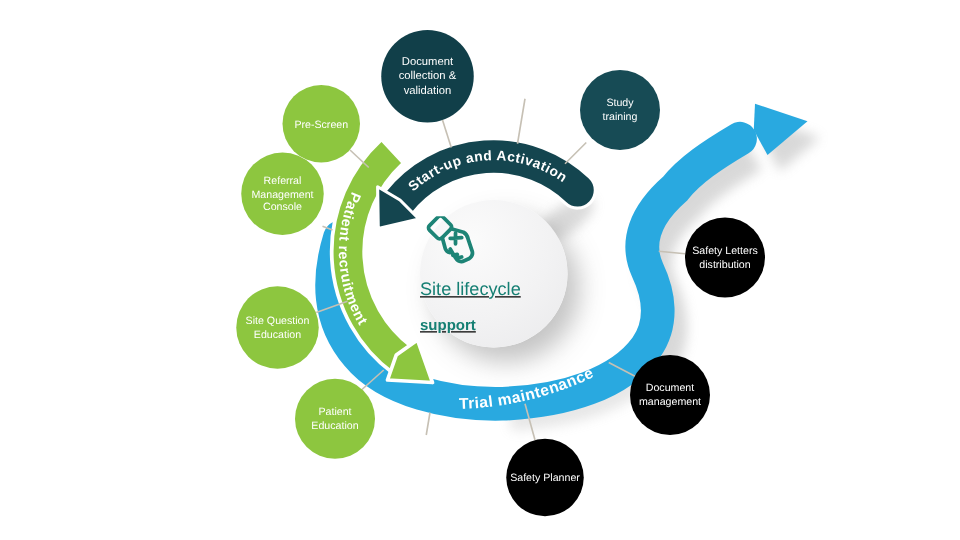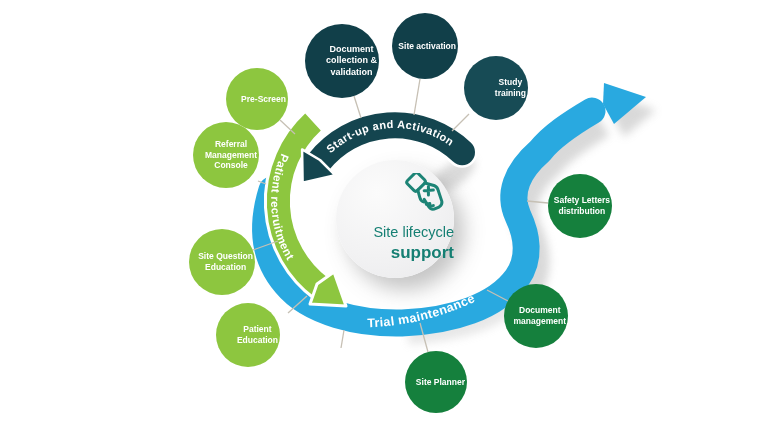--- a/index.html
+++ b/index.html
@@ -1,31 +1,31 @@
 <!DOCTYPE html>
 <html><head>
 <meta charset="utf-8">
 <style>
   html,body{margin:0;padding:0;background:#ffffff;}
   .stage{position:relative;width:768px;height:432px;background:#ffffff;overflow:hidden;
          font-family:"Liberation Sans",sans-serif;}
   .stage svg.art{position:absolute;left:0;top:0;}
-  .bubble{position:absolute;border-radius:50%;display:flex;align-items:center;justify-content:flex-end;
-          text-align:center;color:#ffffff;font-weight:bold;font-size:8.5px;line-height:1.25;
+  .bubble{position:absolute;border-radius:50%;display:flex;align-items:center;justify-content:center;
+          text-align:center;color:#ffffff;font-weight:normal;font-size:8.5px;line-height:1.25;
           white-space:pre-line;box-sizing:border-box;padding:2px;}
   .bubble.teal{background:#113f49;}
   .bubble.green{background:#8dc63f;}
-  .bubble.blue{background:#15803d;}
+  .bubble.blue{background:#000000;}
   .center-circle{position:absolute;left:336px;top:160px;width:118px;height:118px;border-radius:50%;
           background:radial-gradient(circle at 35% 28%, #fbfbfb 0%, #f2f2f3 55%, #e9e9eb 100%);
           box-shadow:10px 12px 20px rgba(90,90,90,0.35);
-          display:flex;flex-direction:column;align-items:flex-end;justify-content:flex-start;
-          padding-top:13px;box-sizing:border-box;text-align:center;}
+          display:flex;flex-direction:column;align-items:flex-start;justify-content:flex-start;
+          padding-top:13px;box-sizing:border-box;text-align:center;text-decoration:underline;}
   .center-line1{color:#157f73;font-size:14.5px;margin-top:3px;}
-  .center-line2{color:#157f73;font-size:17px;font-weight:bold;margin-top:3px;}
+  .center-line2{color:#157f73;font-size:12px;font-weight:bold;margin-top:13px;}
   .arc-text{fill:#ffffff;font-weight:600;letter-spacing:.4px;}
 </style>
 </head>
 <body>
 
 <div class="stage">
 
   <svg class="art" width="768" height="432" viewBox="0 0 768 432">
     <defs>
       <filter id="soft" x="-40%" y="-40%" width="180%" height="180%">
@@ -100,47 +100,44 @@
     </svg>
     <div class="center-line1">Site lifecycle</div>
     <div class="center-line2">support</div>
   </div>
 
   <div class="bubble teal" style="left:305px;top:24px;width:74px;height:74px;font-size:9px;">
     <span>Document
 collection &amp;
 validation</span>
   </div>
-  <div class="bubble teal" style="left:392px;top:13px;width:66px;height:66px;">
-    <span>Site activation</span>
-  </div>
   <div class="bubble green" style="left:226px;top:68px;width:62px;height:62px;">
     <span>Pre-Screen</span>
   </div>
 
   <div class="bubble teal" style="left:464px;top:56px;width:64px;height:64px;background:#174b55;">
     <span>Study
 training</span>
   </div>
   <div class="bubble green" style="left:193px;top:122px;width:66px;height:66px;">
     <span>Referral
 Management
 Console</span>
   </div>
   <div class="bubble green" style="left:189px;top:229px;width:66px;height:66px;">
     <span>Site Question
 Education</span>
   </div>
-  <div class="bubble green" style="left:216px;top:303px;width:64px;height:64px;">
+  <div class="bubble green" style="left:236px;top:303px;width:64px;height:64px;">
     <span>Patient
 Education</span>
   </div>
 
   <div class="bubble blue" style="left:405px;top:351px;width:62px;height:62px;">
-    <span>Site Planner</span>
+    <span>Safety Planner</span>
   </div>
   <div class="bubble blue" style="left:504px;top:284px;width:64px;height:64px;">
     <span>Document
 management</span>
   </div>
   <div class="bubble blue" style="left:548px;top:174px;width:64px;height:64px;">
     <span>Safety Letters
 distribution</span>
   </div>
 

